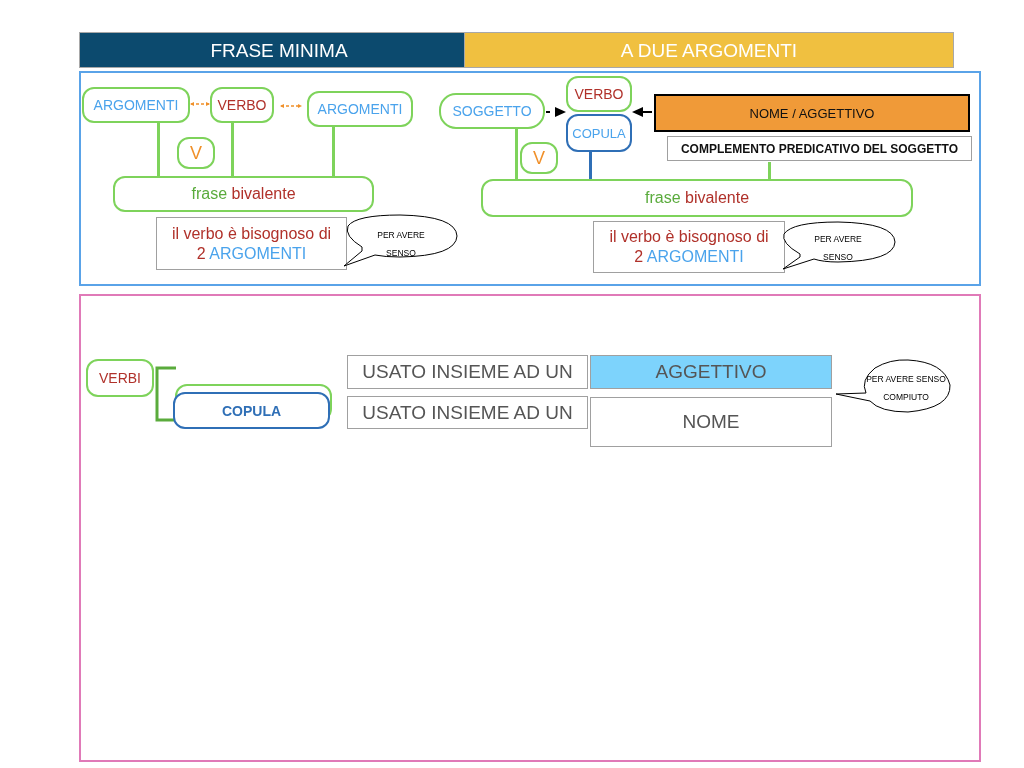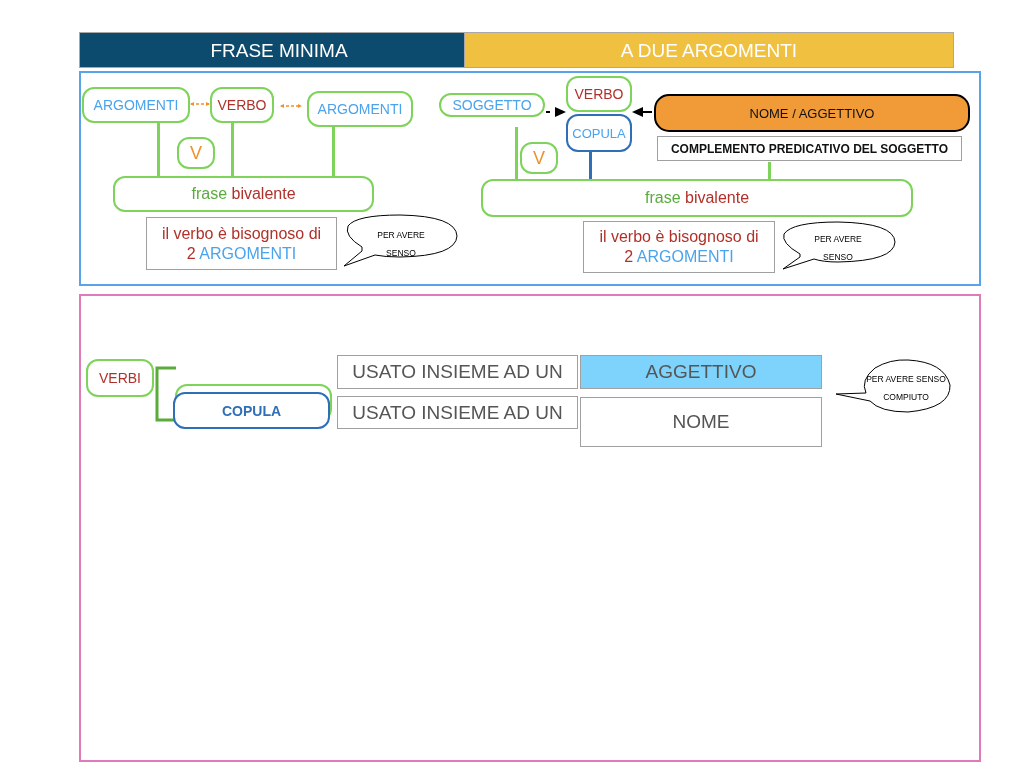--- a/index.html
+++ b/index.html
@@ -7,21 +7,21 @@
          font-family:"Liberation Sans", sans-serif; }
   .abs { position:absolute; box-sizing:border-box; }
   .hdr { height:36px; top:32px; color:#fff; font-size:19px; text-align:center;
          line-height:36px; border:1px solid #a8a8a8; }
   .panel { border:2px solid #5aa3e8; }
   .pill { border:2px solid #7ed35b; border-radius:12px; background:#fff;
           display:flex; align-items:center; justify-content:center; font-size:14px; }
   .gline { background:#7ed35b; width:3px; }
   .bline { background:#2f6fb6; width:3px; }
   .box { border:1px solid #a0a0a0; background:#fff; display:flex; flex-direction:column;
-         align-items:center; justify-content:center; font-size:16px; line-height:20px; }
+         align-items:center; justify-content:center; font-size:16px; line-height:20px;margin-left:10px; }
   .red { color:#b0312a; }
   .blue { color:#4aa3ec; }
   .green { color:#5aab3c; }
   .orange { color:#f0902a; }
   .bubble-text { position:absolute; font-size:8.5px; font-weight:normal; text-align:center;
                  line-height:18px; color:#000; }
   svg { position:absolute; left:0; top:0; overflow:visible; }
 </style>
 </head>
 <body>
@@ -77,38 +77,38 @@
 
 <svg width="1024" height="768">
   <path d="M 362 247 Q 344 236 348 226 Q 356 215 400 215 Q 456 216 457 236 Q 456 256 400 257 Q 385 257 375 255 L 344 266 L 362 251 Z" fill="#fff" stroke="#000" stroke-width="1"></path>
 </svg>
 <div class="bubble-text" style="left:366px;top:226px;width:70px;">PER AVERE SENSO</div>
 
 <div class="abs gline" style="left:515px;top:127px;height:52px;"></div>
 <div class="abs bline" style="left:589px;top:150px;height:29px;"></div>
 <div class="abs gline" style="left:768px;top:162px;height:17px;"></div>
 
-<div class="abs pill blue" style="left:439px;top:93px;width:106px;height:24px;border-radius:17px;">
+<div class="abs pill blue" style="left:439px;top:93px;width:106px;height:36px;border-radius:17px;">
   <span>SOGGETTO</span>
 </div>
 <div class="abs pill red" style="left:566px;top:76px;width:66px;height:36px;">
   <span>VERBO</span>
 </div>
 <div class="abs pill blue" style="left:566px;top:114px;width:66px;height:38px;border-color:#2f6fb6;font-size:13px;">
   <span>COPULA</span>
 </div>
 
 <svg width="1024" height="768">
   <line x1="546" y1="112" x2="552" y2="112" stroke="#000" stroke-width="2" stroke-dasharray="4,2"></line>
   <polygon points="566,112 555,107 555,117" fill="#000"></polygon>
   <line x1="642" y1="112" x2="652" y2="112" stroke="#000" stroke-width="2"></line>
   <polygon points="632,112 643,107 643,117" fill="#000"></polygon>
 </svg>
 
-<div class="abs" style="left:654px;top:94px;width:316px;height:38px;background:#f09a38;border:2px solid #000;border-radius:15px;display:flex;align-items:center;justify-content:center;font-size:13px;color:#111;">
+<div class="abs" style="left:654px;top:94px;width:316px;height:38px;background:#f09a38;border:2px solid #000;border-radius:0;display:flex;align-items:center;justify-content:center;font-size:13px;color:#111;">
   <span>NOME / AGGETTIVO</span>
 </div>
 <div class="abs box" style="left:657px;top:136px;width:305px;height:25px;font-size:12px;font-weight:bold;color:#111;">
   <span>COMPLEMENTO PREDICATIVO DEL SOGGETTO</span>
 </div>
 
 <div class="abs pill orange" style="left:520px;top:142px;width:38px;height:32px;font-size:18px;">
   <span>V</span>
 </div>
 

